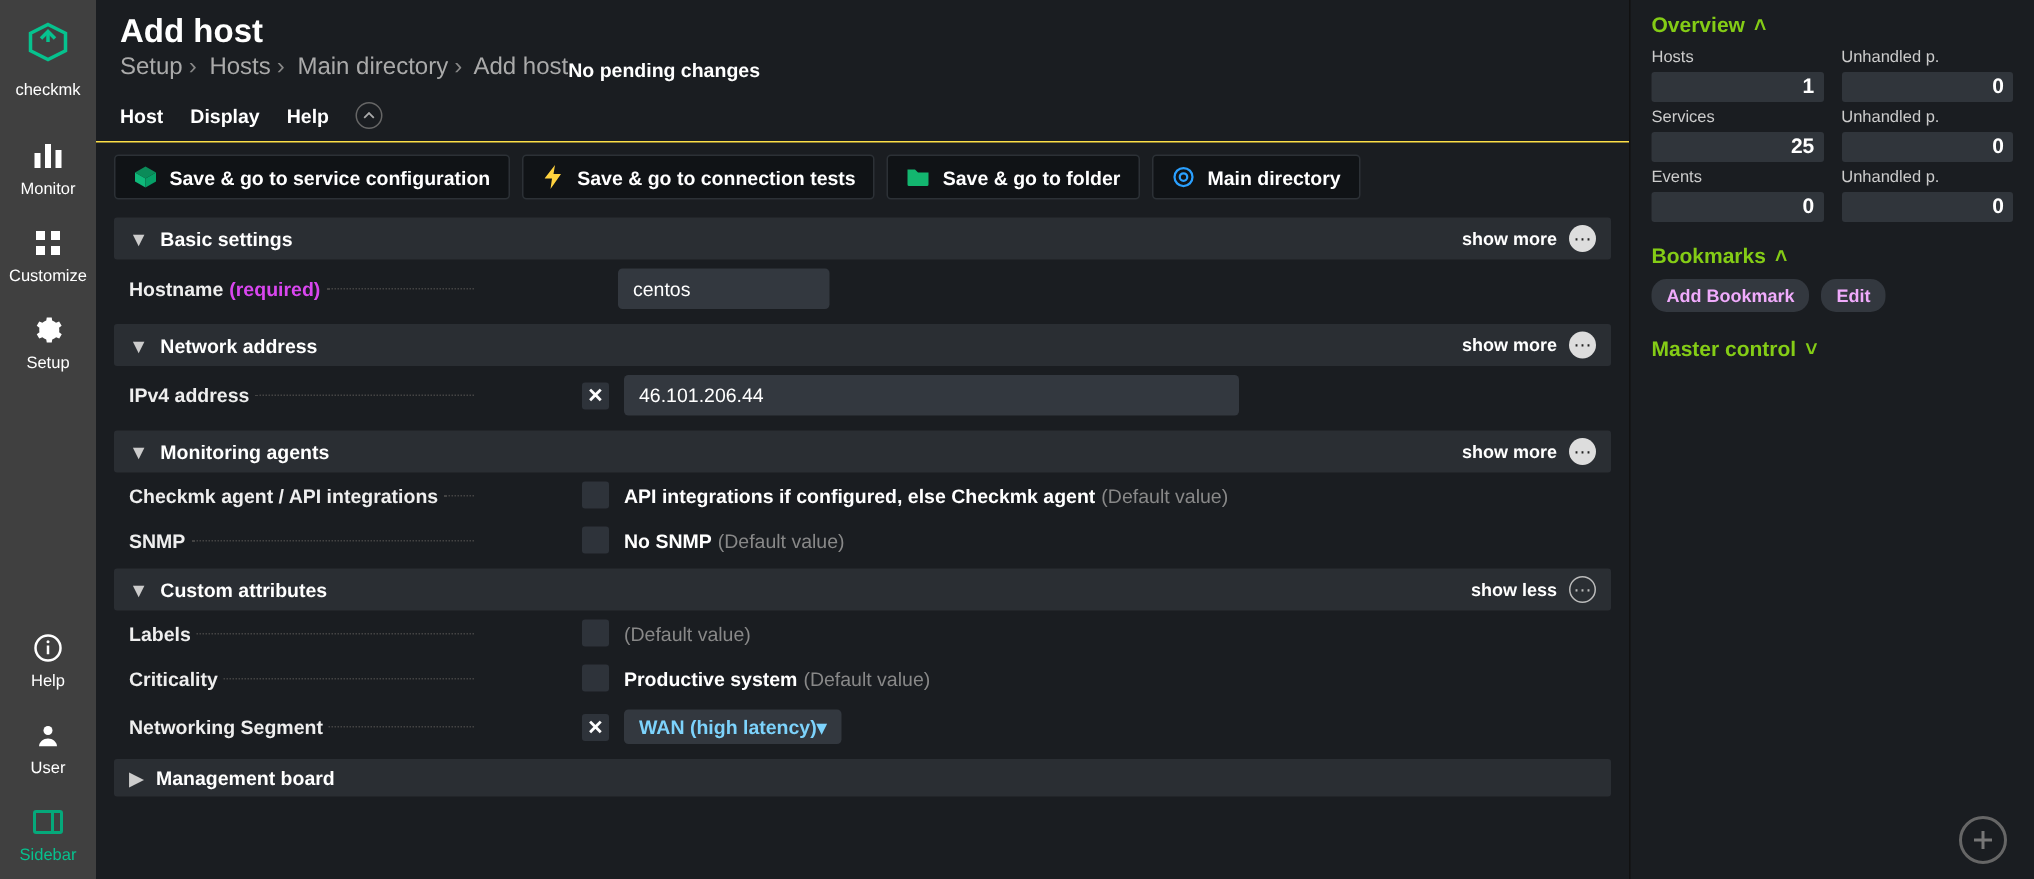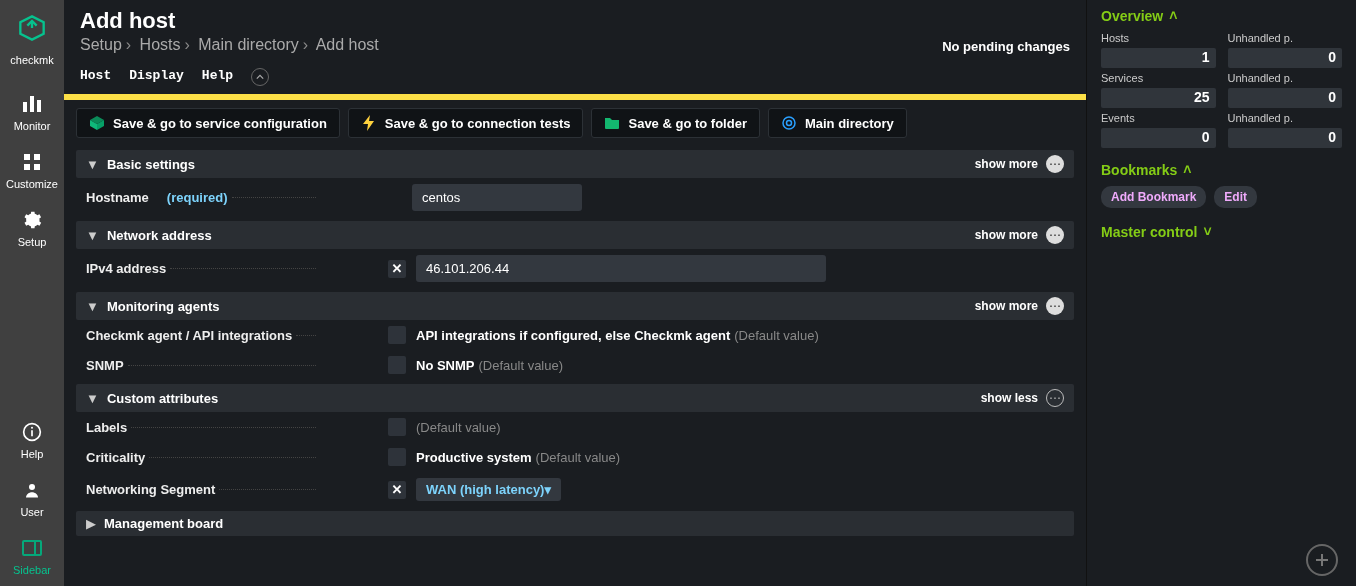--- a/index.html
+++ b/index.html
@@ -43,31 +43,31 @@
   
   .main {
     flex:1;
     background:#1a1d21;
     display:flex;
     flex-direction:column;
     min-width:0;
   }
   .page-head {
     padding:8px 16px 6px;
-    display:flex; justify-content:space-between; align-items:flex-end;
+    display:flex; justify-content:flex-start; align-items:flex-end;
   }
   .page-head h1 { color:#fff; font-size:22px; font-weight:700; margin-bottom:2px; }
   .crumbs { font-size:16px; color:#aaa; }
   .crumbs .sep { margin:0 4px; color:#888; }
   .pending { color:#fff; font-size:13px; font-weight:600; }
 
   
   .menubar {
-    display:flex; gap:18px;
-    padding:8px 16px; border-bottom:6px solid #fde047;font-family:Liberation Mono, monospace;
+    display:flex; align-items:center; gap:18px;
+    padding:8px 16px; border-bottom:1px solid #fde047;
   }
   .menubar .mi { color:#fff; font-size:13px; font-weight:600; cursor:pointer; }
   .menubar .circ-chev {
     width:18px; height:18px; border-radius:50%; border:1px solid #666;
     display:flex; align-items:center; justify-content:center;
   }
 
   
   .toolbar {
     display:flex; gap:8px; padding:8px 12px 10px;
@@ -102,33 +102,33 @@
     display:inline-flex; align-items:center; justify-content:center; color:#bbb; font-size:12px;
     cursor:pointer;
   }
 
   
   .form-row {
     display:flex; align-items:center; padding:6px 10px 6px 10px;
   }
   .flabel-row { display:flex; align-items:center; gap:0; width:230px; }
   .flabel-row .txt { white-space:nowrap; color:#eee; font-weight:600; font-size:13px; }
-  .flabel-row .req { color:#7dd3fc; font-weight:600; margin-left:18px; }
+  .flabel-row .req { color:#d946ef; font-weight:600; margin-left:4px; }
   .flabel-row .fill { flex:1; height:1px; border-bottom:1.5px dotted #444; margin-left:4px; }
 
   .toggle {
     width:18px; height:18px; background:#2e333a; border-radius:2px; margin:0 10px 0 0;
     cursor:pointer; display:flex; align-items:center; justify-content:center;
   }
   .toggle.x { background:#2e333a; }
   .toggle .xmark { color:#fff; font-size:13px; font-weight:700; }
 
   .txtin {
     background:#33383f; border:none; color:#fff; font-size:13px;
-    padding:6px 10px; border-radius:3px; width:170px;
+    padding:6px 10px; border-radius:3px; width:141px;
   }
   .txtin.wide { width:410px; }
 
   .value-line { color:#fff; font-size:13px; font-weight:600; display:flex; gap:4px; align-items:center; }
   .default { color:#888; font-weight:400; }
 
   .select {
     background:#33383f; color:#7dd3fc; font-size:13px; font-weight:600;
     padding:4px 10px; border-radius:3px; display:flex; align-items:center; gap:0;
     cursor:pointer;

